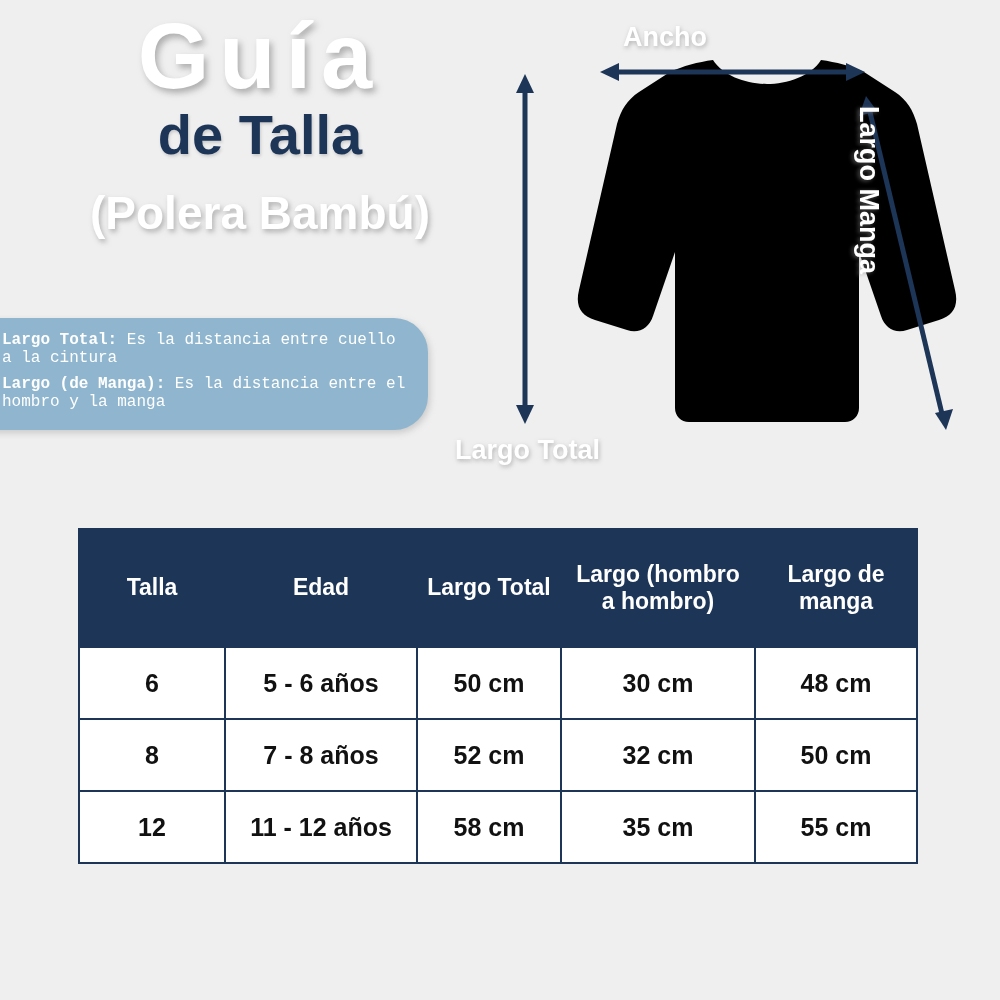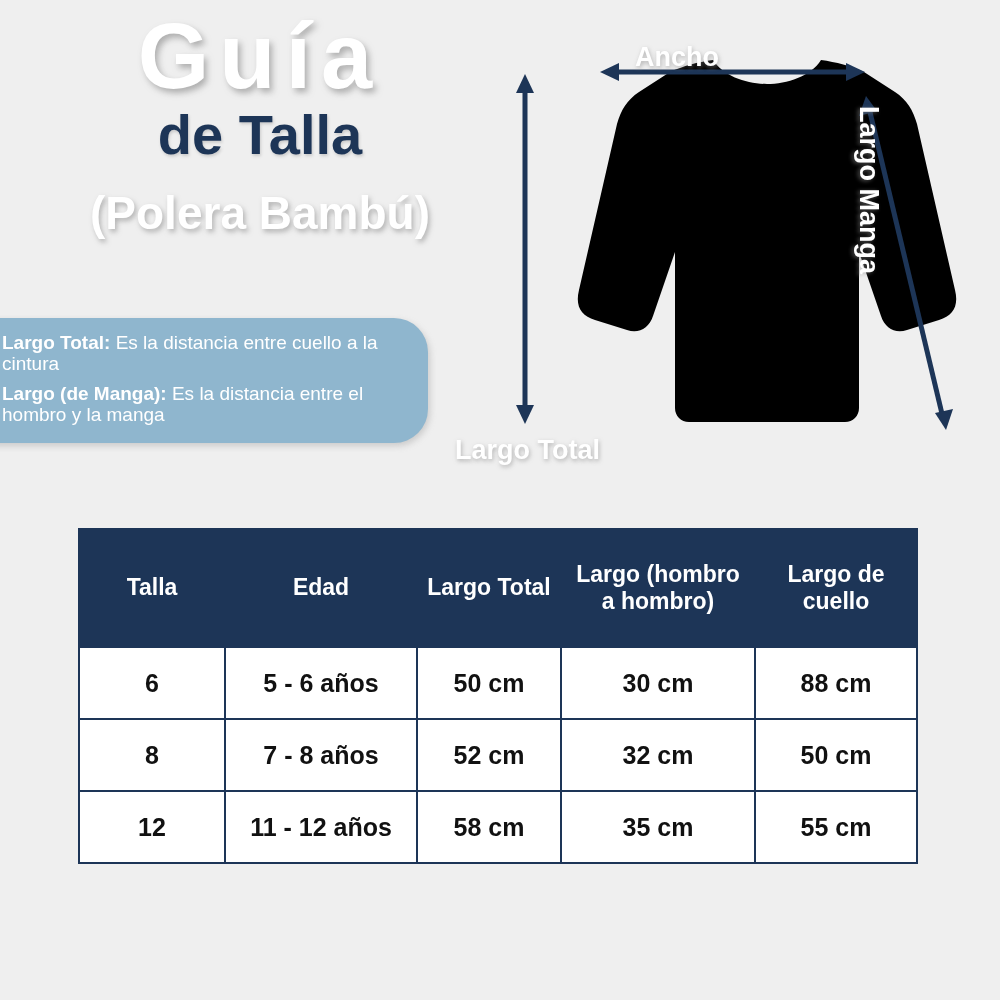--- a/index.html
+++ b/index.html
@@ -62,23 +62,24 @@
     top: 318px;
     width: 442px;
     background: #8fb6ce;
     border-radius: 0 34px 34px 0;
     padding: 14px 22px 18px 16px;
     box-sizing: border-box;
     color: #ffffff;
     box-shadow: 2px 3px 6px rgba(150,150,150,0.4);
   }
   .note-line {
-    font-size: 19px;
+    font-size: 16px;
     line-height: 1.12;
     margin-bottom: 8px;
+    font-family: Liberation Mono, monospace;
   }
   .note-line:last-child { margin-bottom: 0; }
   .note-line b { font-weight: bold; }
 
   
   .shirt-area {
     position: absolute;
     left: 455px;
     top: 10px;
     width: 545px;
@@ -87,21 +88,21 @@
   .shirt-svg { position: absolute; left: 0; top: 0; }
 
   .lbl {
     position: absolute;
     color: #ffffff;
     font-weight: bold;
     text-shadow: 1px 2px 4px rgba(140,140,140,0.6);
     font-size: 27px;
     white-space: nowrap;
   }
-  .lbl-ancho { left: 180px; top: 12px; margin-top: 20px; }
+  .lbl-ancho { left: 168px; top: 12px; }
   .lbl-largo-total { left: 0px; top: 425px; }
   .lbl-largo-manga {
     left: 398px;
     top: 96px;
     writing-mode: vertical-rl;
     text-orientation: mixed;
   }
 
   
   .table-wrap {
@@ -224,30 +225,30 @@
           <col class="c3">
           <col class="c4">
           <col class="c5">
       </colgroup>
       <thead>
         <tr>
           <th>Talla</th>
           <th>Edad</th>
           <th>Largo Total</th>
           <th>Largo (hombro a hombro)</th>
-          <th>Largo de cuello</th>
+          <th>Largo de manga</th>
         </tr>
       </thead>
       <tbody>
         <tr>
           <td>6</td>
           <td>5 - 6 años</td>
           <td>50 cm</td>
           <td>30 cm</td>
-          <td>88 cm</td>
+          <td>48 cm</td>
         </tr>
         <tr>
           <td>8</td>
           <td>7 - 8 años</td>
           <td>52 cm</td>
           <td>32 cm</td>
           <td>50 cm</td>
         </tr>
         <tr>
           <td>12</td>

